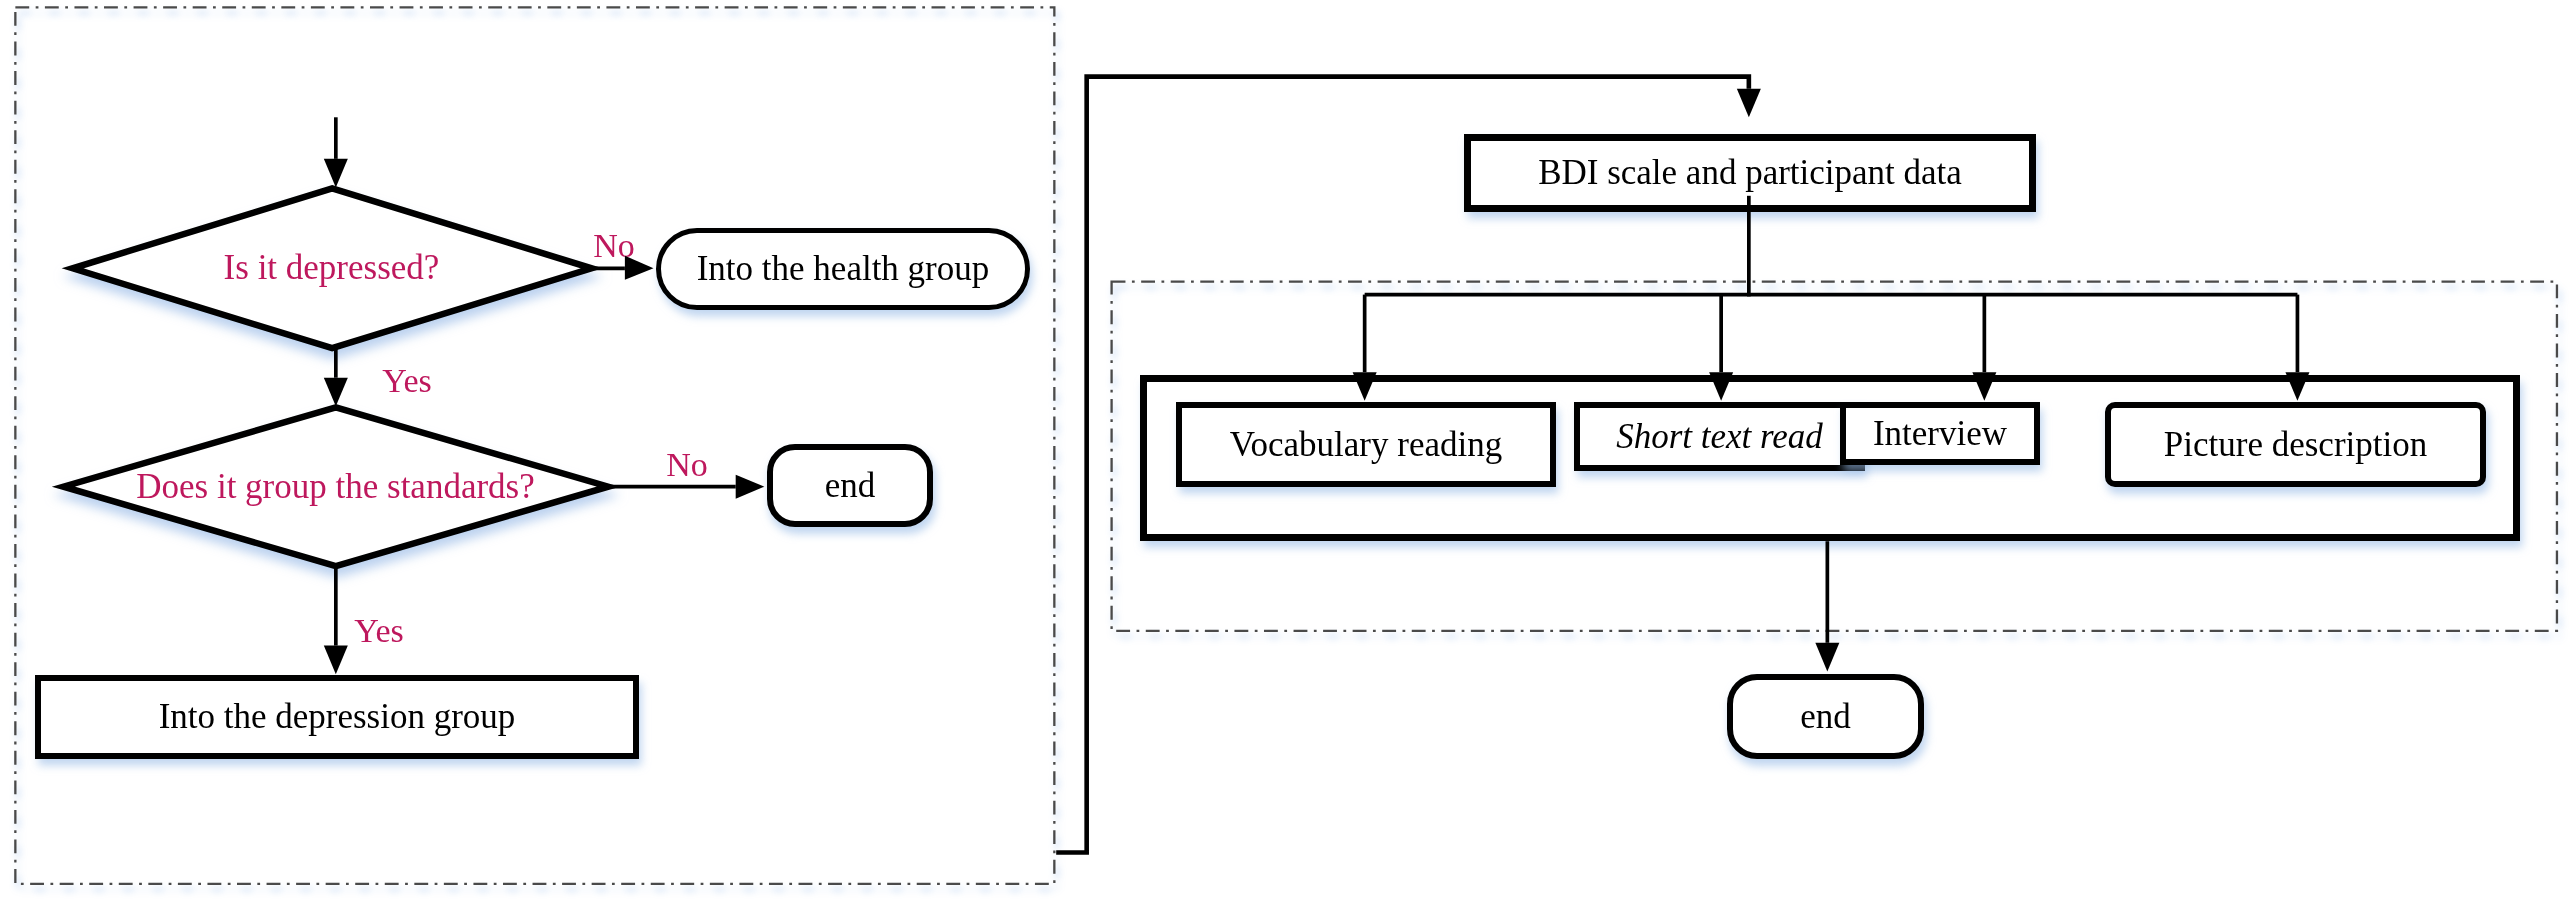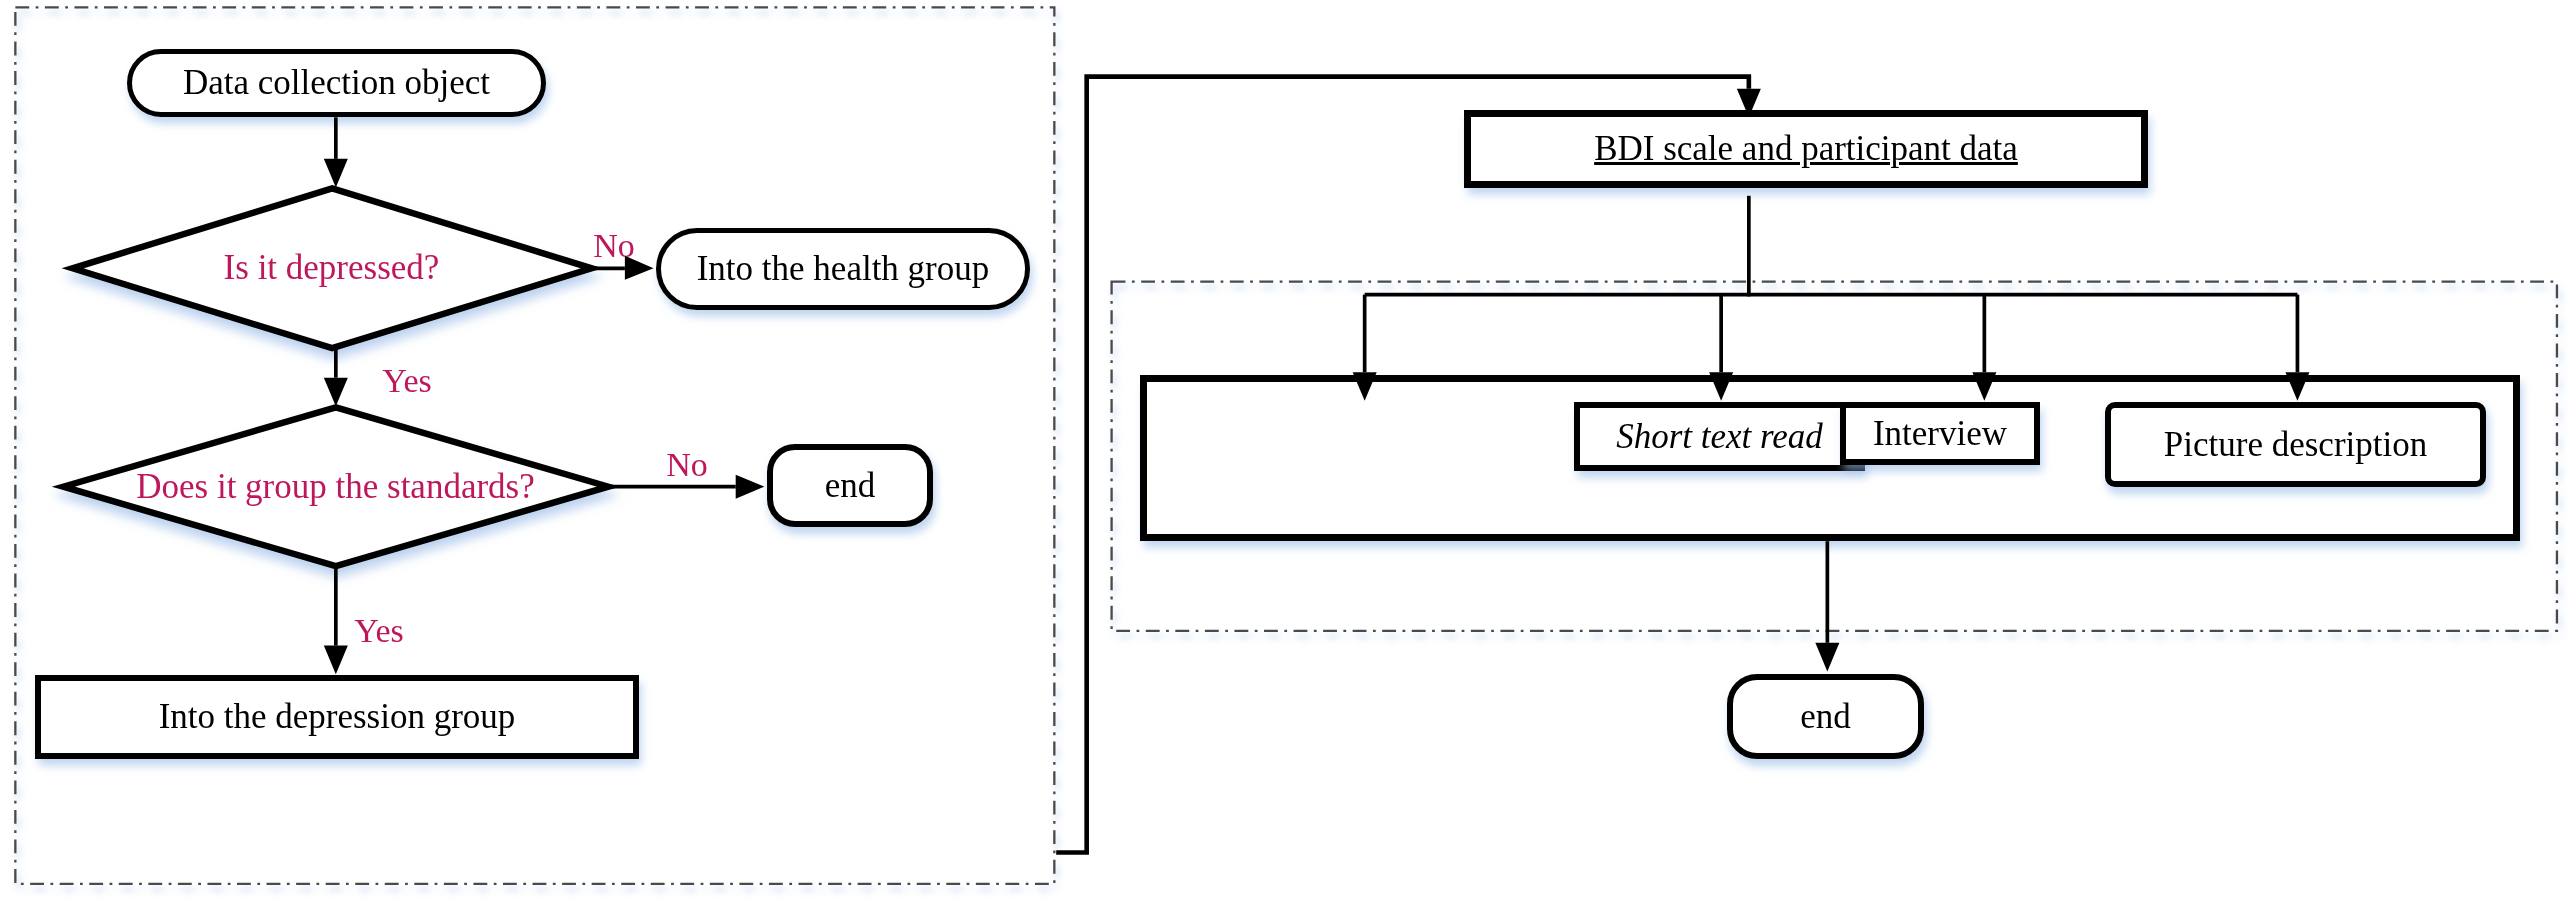--- a/index.html
+++ b/index.html
@@ -52,21 +52,21 @@
     z-index:2;
     box-shadow:none;
   }
   .diamond{filter:drop-shadow(1px 9px 6px rgba(152,186,230,0.65));}
   .dashedbox{filter:drop-shadow(3px 6px 4px rgba(170,200,238,0.85));}
   
   #start-stadium{left:127px;top:49px;width:419px;height:68px;border-radius:34px;}
   #health-stadium{left:656px;top:228px;width:374px;height:82px;border-radius:41px;}
   #end1-box{left:767px;top:444px;width:166px;height:83px;border-radius:28px;border:6.5px solid #000;}
   #depression-rect{left:35px;top:675px;width:604px;height:84px;border:6.5px solid #000;}
-  #bdi-rect{left:1464px;top:110px;width:684px;height:78px;text-decoration:underline;}
+  #bdi-rect{left:1464px;top:134px;width:572px;height:78px;}
   #outer-rect{left:1140px;top:375px;width:1380px;height:166px;background:#ffffff;}
   #task-vocab{left:1176px;top:402px;width:380px;height:85px;}
   #task-short{left:1574px;top:402px;width:291px;height:69px;font-style:italic;}
   #task-interview{left:1840px;top:402px;width:200px;height:63px;}
   #task-picture{left:2105px;top:402px;width:381px;height:85px;border-radius:10px;}
   #end2-box{left:1727px;top:674px;width:197px;height:85px;border-radius:30px;border:6.5px solid #000;}
   #d1-label{left:72px;top:188px;width:519px;height:160px;}
   #d2-label{left:63px;top:407px;width:545px;height:159px;}
   #label-no1{left:577px;top:225px;width:74px;height:41px;}
   #label-yes1{left:370px;top:360px;width:74px;height:41px;}
@@ -78,23 +78,20 @@
 
 <div id="canvas">
 
   <svg id="lines-under" class="layer" viewBox="0 0 2788 981">
     <rect class="dashedbox" x="16" y="8" width="1125" height="949" fill="none" stroke="#4a4a4a" stroke-width="2.5" stroke-dasharray="15 7 3 7"></rect>
     <rect class="dashedbox" x="1203" y="305" width="1565" height="378" fill="none" stroke="#4a4a4a" stroke-width="2.5" stroke-dasharray="15 7 3 7"></rect>
     <polygon class="diamond" points="359,204 640,290.5 359,377 78,290.5" fill="#ffffff" stroke="#000000" stroke-width="7"></polygon>
     <polygon class="diamond" points="363,441 658,527 363,613 68,527" fill="#ffffff" stroke="#000000" stroke-width="7"></polygon>
   </svg>
 
-  <div class="shape stadium" id="start-stadium">
-    <span>Data collection object</span>
-  </div>
 
   <div class="diamond-label" id="d1-label">Is it depressed?</div>
 
   <div class="shape stadium" id="health-stadium">
     <span>Into the health group</span>
   </div>
 
   <div class="diamond-label" id="d2-label">Does it group the standards?</div>
 
   <div class="shape" id="end1-box">
@@ -104,20 +101,23 @@
   <div class="shape" id="depression-rect">
     <span>Into the depression group</span>
   </div>
 
   <div class="shape rect-thick" id="bdi-rect">
     <span>BDI scale and participant data</span>
   </div>
 
   <div class="shape rect-thick" id="outer-rect"></div>
 
+  <div class="shape rect-task" id="task-vocab">
+    <span>Vocabulary reading</span>
+  </div>
   <div class="shape rect-task" id="task-short">
     <span>Short text read</span>
   </div>
   <div class="shape rect-task" id="task-interview">
     <span>Interview</span>
   </div>
   <div class="shape rect-task" id="task-picture">
     <span>Picture description</span>
   </div>
 

